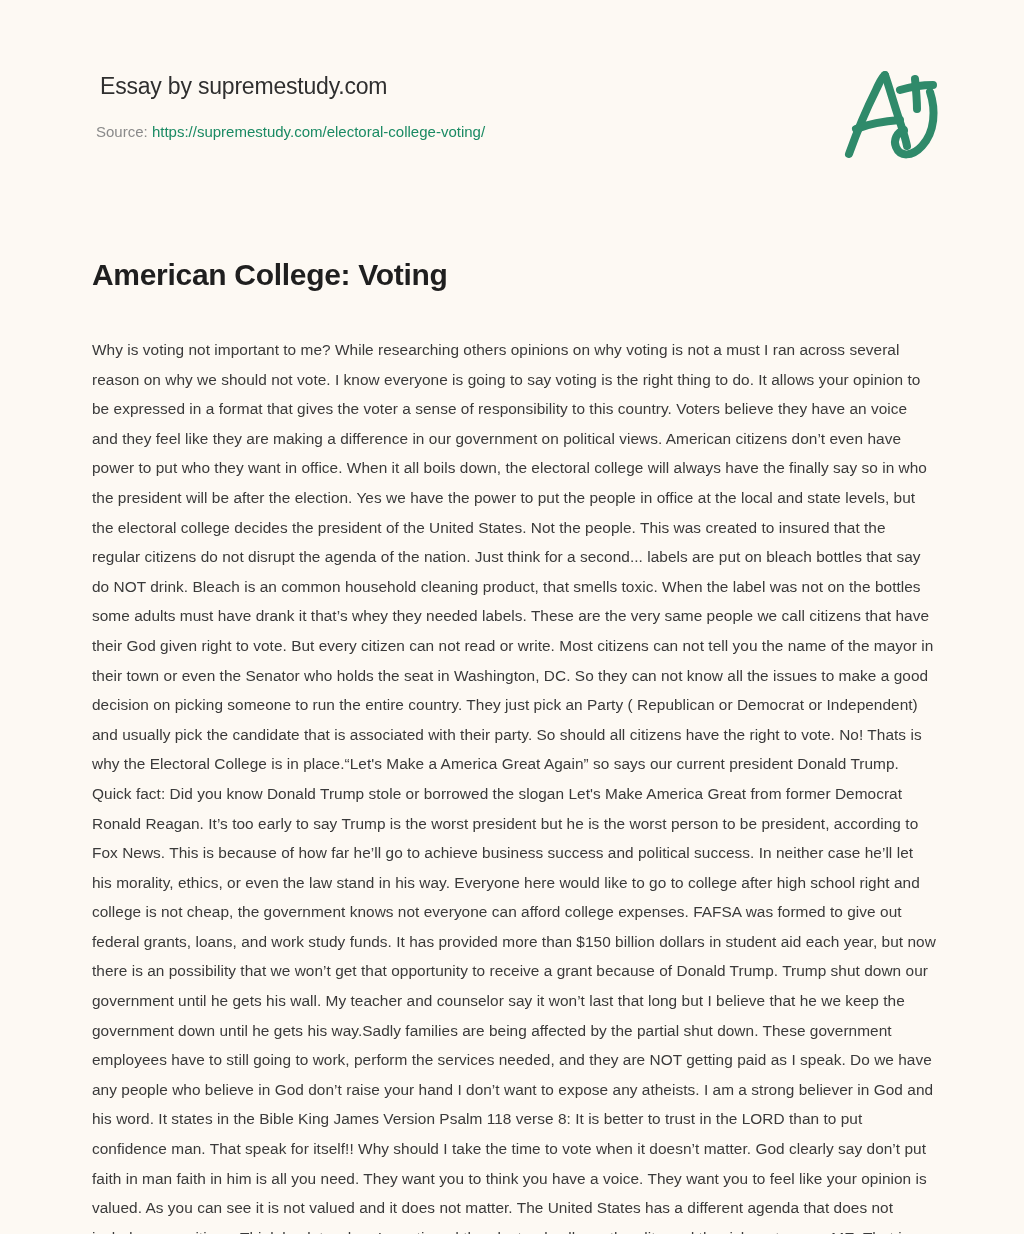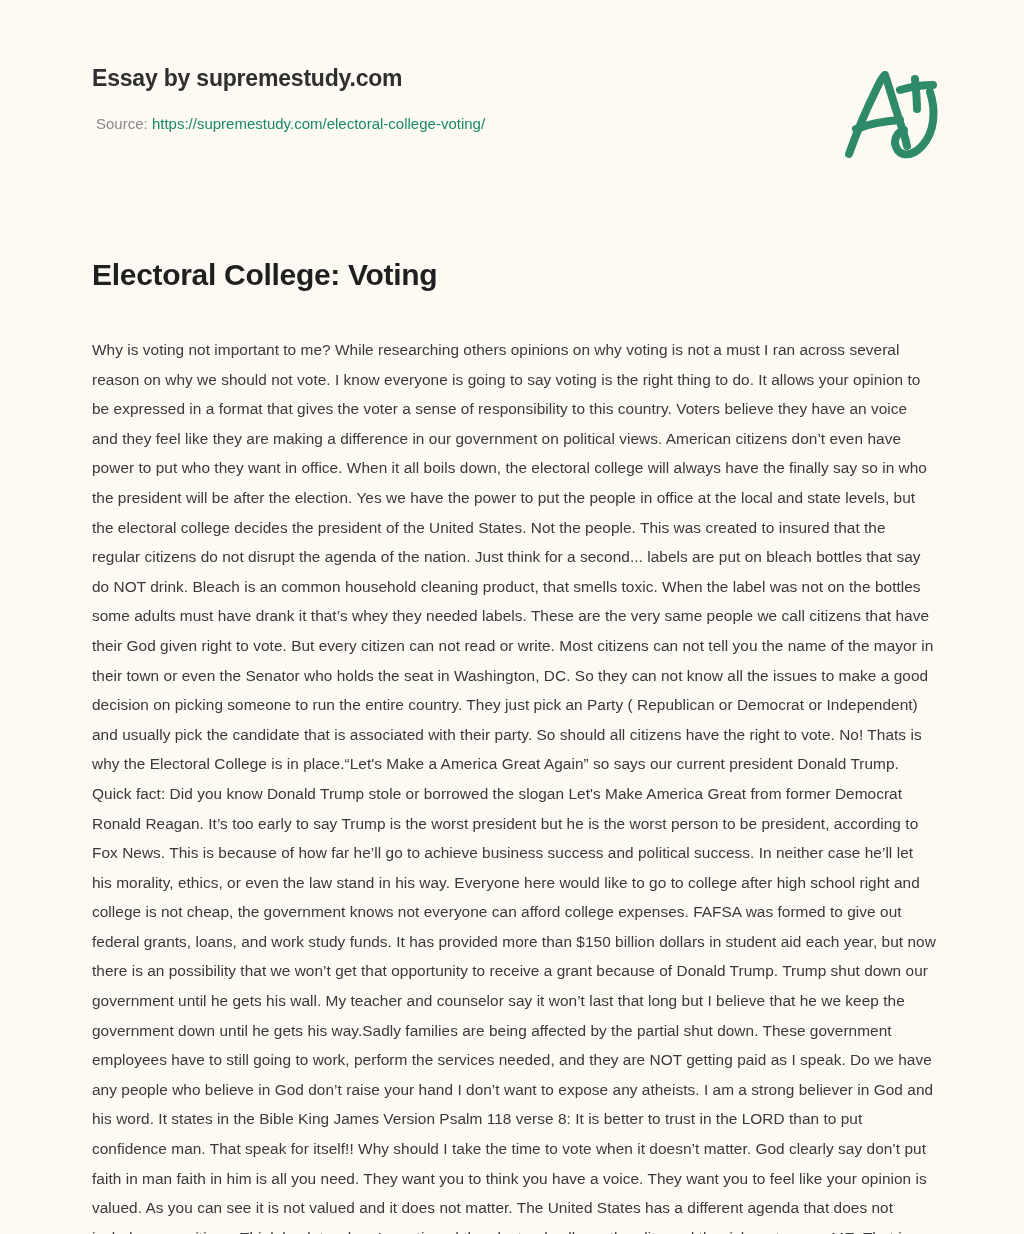--- a/index.html
+++ b/index.html
@@ -28,25 +28,25 @@
   
   .header {
     position: relative;
     padding: 63px 88px 0 92px;
     box-sizing: border-box;
     min-height: 160px;
   }
 
   .byline {
     font-size: 23px;
-    font-weight: bold;
+    font-weight: normal;
     color: #2f2f2f;
     letter-spacing: -0.2px;
     line-height: 30px;
-    margin: 0;
+    margin: 8px;
   }
 
   .source-line {
     margin: 21px 0 0 4px;
     font-size: 15px;
     line-height: 20px;
     color: #8a8a8a;
     letter-spacing: 0;
   }
 
@@ -126,18 +126,18 @@
           <path d="M68 28 C78 25, 91 23, 101 23" stroke-width="8"></path>
 
           <path d="M98 30 C104 48, 103 70, 90 84 C80 95, 68 95, 64 85 C61 78, 65 70, 72 68" stroke-width="8"></path>
         </g>
       </svg>
     </div>
 
   </div>
 
   <div class="article">
-    <h2 class="article-title">Electoral College: Voting</h2>
+    <h2 class="article-title">American College: Voting</h2>
 
     <div class="article-body">Why is voting not important to me? While researching others opinions on why voting is not a must I ran across several reason on why we should not vote. I know everyone is going to say voting is the right thing to do. It allows your opinion to be expressed in a format that gives the voter a sense of responsibility to this country. Voters believe they have an voice and they feel like they are making a difference in our government on political views. American citizens don’t even have power to put who they want in office. When it all boils down, the electoral college will always have the finally say so in who the president will be after the election. Yes we have the power to put the people in office at the local and state levels, but the electoral college decides the president of the United States. Not the people. This was created to insured that the regular citizens do not disrupt the agenda of the nation. Just think for a second... labels are put on bleach bottles that say do NOT drink. Bleach is an common household cleaning product, that smells toxic. When the label was not on the bottles some adults must have drank it that’s whey they needed labels. These are the very same people we call citizens that have their God given right to vote. But every citizen can not read or write. Most citizens can not tell you the name of the mayor in their town or even the Senator who holds the seat in Washington, DC. So they can not know all the issues to make a good decision on picking someone to run the entire country. They just pick an Party ( Republican or Democrat or Independent) and usually pick the candidate that is associated with their party. So should all citizens have the right to vote. No! Thats is why the Electoral College is in place.“Let's Make a America Great Again” so says our current president Donald Trump. Quick fact: Did you know Donald Trump stole or borrowed the slogan Let's Make America Great from former Democrat Ronald Reagan. It’s too early to say Trump is the worst president but he is the worst person to be president, according to Fox News. This is because of how far he’ll go to achieve business success and political success. In neither case he’ll let his morality, ethics, or even the law stand in his way. Everyone here would like to go to college after high school right and college is not cheap, the government knows not everyone can afford college expenses. FAFSA was formed to give out federal grants, loans, and work study funds. It has provided more than $150 billion dollars in student aid each year, but now there is an possibility that we won’t get that opportunity to receive a grant because of Donald Trump. Trump shut down our government until he gets his wall. My teacher and counselor say it won’t last that long but I believe that he we keep the government down until he gets his way.Sadly families are being affected by the partial shut down. These government employees have to still going to work, perform the services needed, and they are NOT getting paid as I speak. Do we have any people who believe in God don’t raise your hand I don’t want to expose any atheists. I am a strong believer in God and his word. It states in the Bible King James Version Psalm 118 verse 8: It is better to trust in the LORD than to put confidence man. That speak for itself!! Why should I take the time to vote when it doesn’t matter. God clearly say don’t put faith in man faith in him is all you need. They want you to think you have a voice. They want you to feel like your opinion is valued. As you can see it is not valued and it does not matter. The United States has a different agenda that does not include every citizen. Think back to when I mentioned the electoral college, the elite and the rich, not you or ME. That is why I put my trust in God not man, or American government and especially not voting. The facts are the facts as you can see clearly now you understand why you should NOT vote. While researching others peoples opinions about voting I learned a lot of different views on it. Some really good one some bad also ran across a very weird one. I also realized I don’t have an issue with vote completely I have an issue with having an president. I can say without a doubt that I will never vote for a the president, but I might vote for our state officials cause I know my vote could influence an change.</div>
   </div>
 
 </div>
 
 </body></html>

